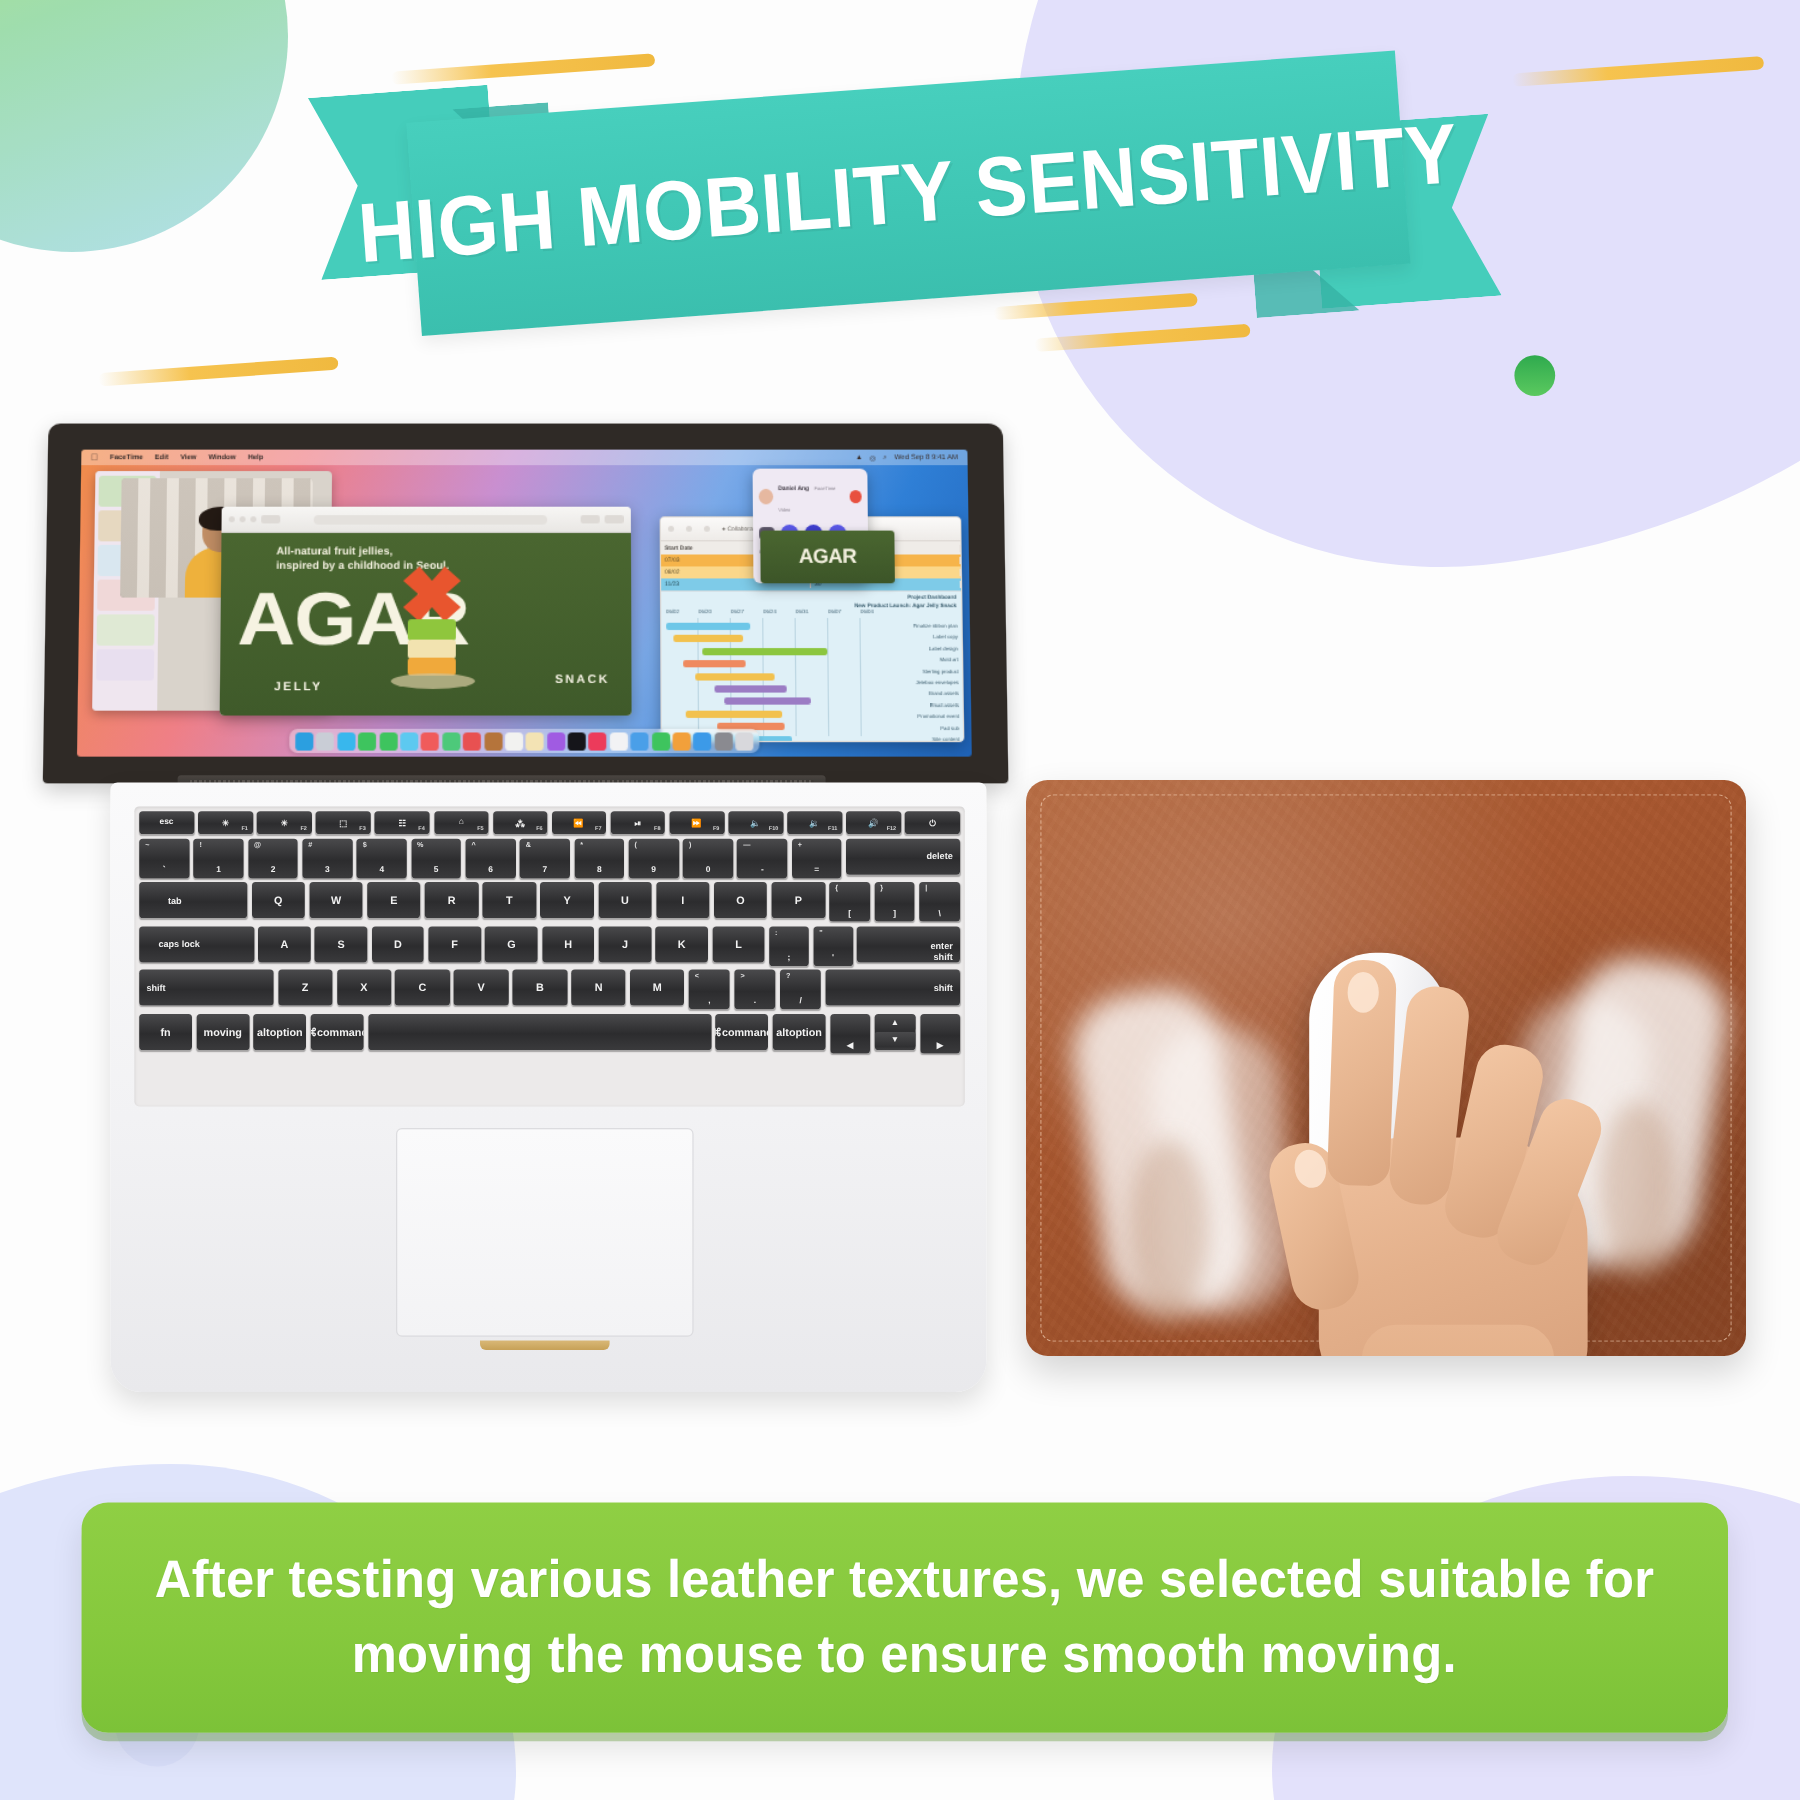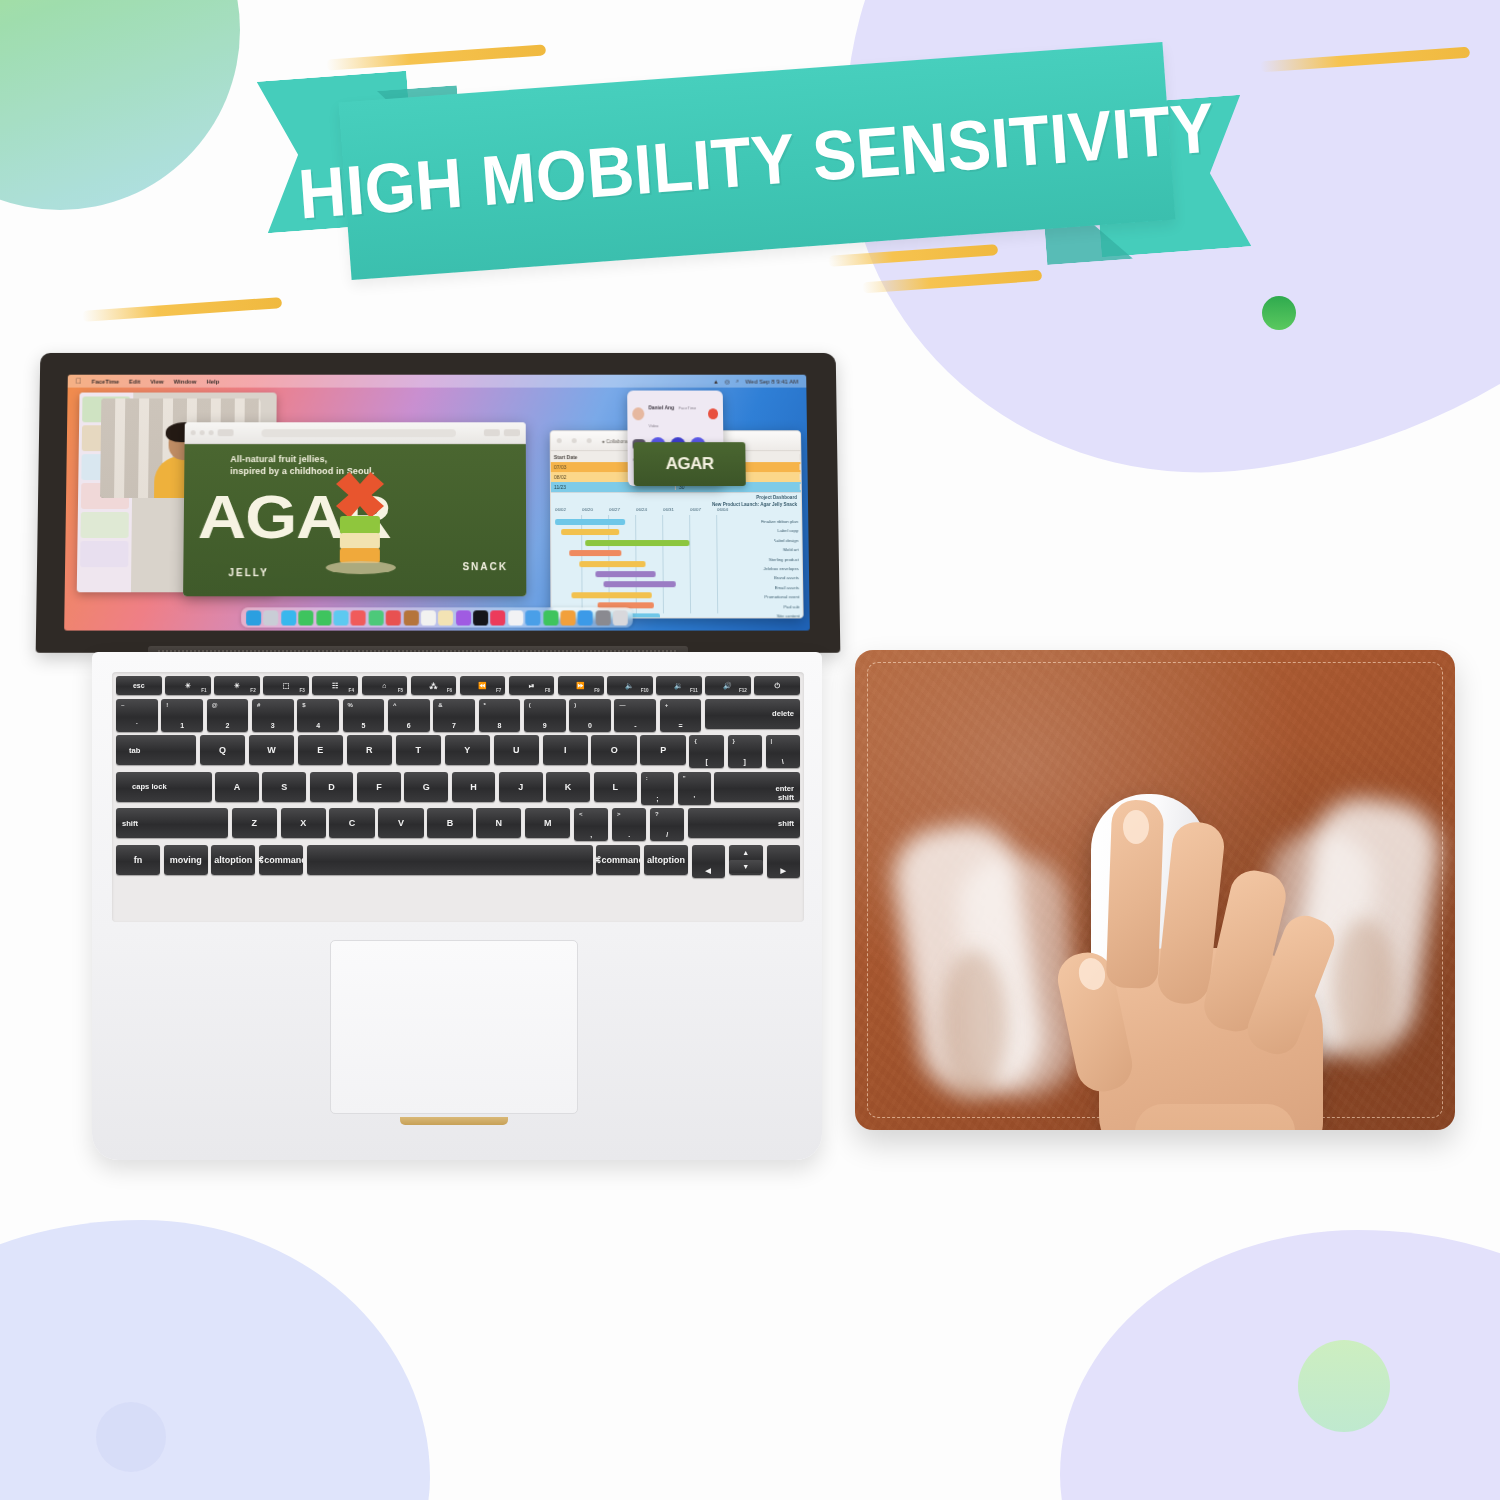--- a/index.html
+++ b/index.html
@@ -268,21 +268,21 @@
   .key{
     background:linear-gradient(180deg,#4a4a4c 0%,#2c2c2e 55%,#3a3a3c 100%);
     border-radius:3px;color:#f2f2f2;
     display:flex;align-items:center;justify-content:center;
     font-size:9px;font-weight:600;flex:1;height:30px;
     box-shadow:0 1px 1px rgba(0,0,0,.3);
     position:relative;overflow:hidden;
   }
   .krow.fn .key{height:19px;font-size:7px;}
   .key.wide-r{flex:1.62;justify-content:flex-end;padding-right:6px;font-size:7.6px;}
-  .key.tab{flex:1.48;justify-content:flex-start;padding-left:13px;font-size:7.6px;}
+  .key.tab{flex:1.48;justify-content:flex-start;padding-left:24px;font-size:7.6px;}
   .key.caps{flex:1.82;justify-content:flex-start;padding-left:16px;font-size:7.6px;}
   .key.shiftl{flex:2.34;justify-content:flex-start;padding-left:6px;font-size:7.6px;}
   .key.shiftr{flex:2.34;justify-content:flex-end;padding-right:6px;font-size:7.6px;}
   .key.ret{flex:1.82;justify-content:flex-end;padding-right:6px;font-size:7.6px;flex-direction:column;align-items:flex-end;}
   .key.small{flex:.76;font-size:7px;align-items:flex-end;padding-bottom:3px;}
   .key.small .sup{position:absolute;top:3px;left:5px;font-size:6px;opacity:.9;}
   .key.space{flex:6.5;}
   .key.arrowbox{flex:.78;flex-direction:column;gap:1px;padding:0;}
   .arrow-half{height:13px;width:100%;display:flex;align-items:center;justify-content:center;font-size:7px;
     background:linear-gradient(180deg,#4a4a4c,#2f2f31);border-radius:2px;}
@@ -902,14 +902,18 @@
       <div class="fing f-index"></div>
       <div class="fing f-mid"></div>
       <div class="fing f-ring"></div>
       <div class="fing f-pink"></div>
       <div class="nail n1"></div>
       <div class="nail n2"></div>
       <div class="wrist"></div>
     </div>
   </div>
 
+  <div class="caption">
+    <div class="cap-line">After testing various leather textures, we selected suitable for</div>
+    <div class="cap-line">moving the mouse to ensure smooth moving.</div>
+  </div>
 
 </div>
 
 </body></html>

